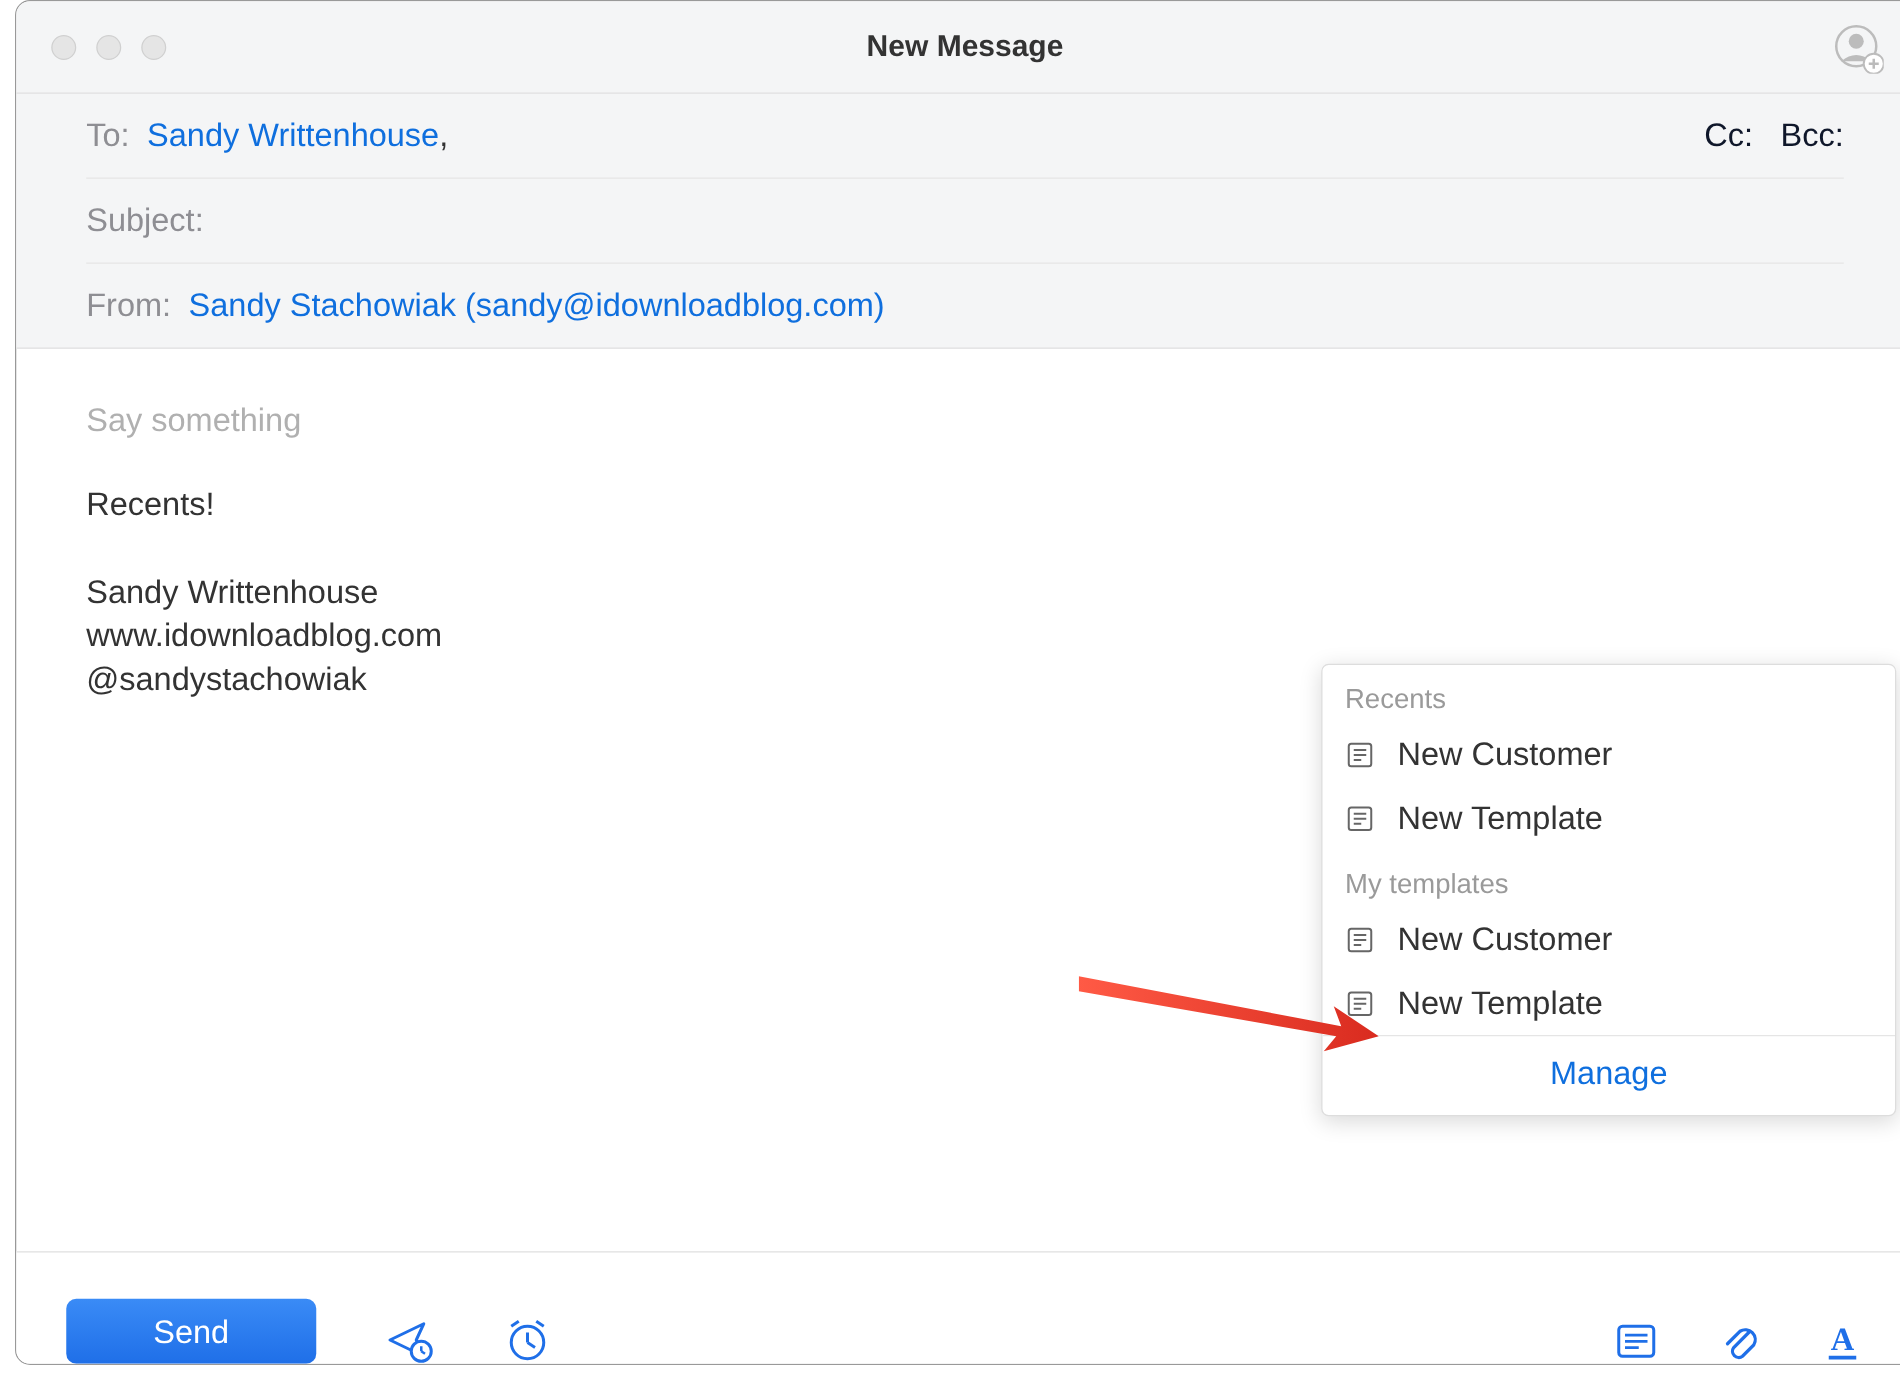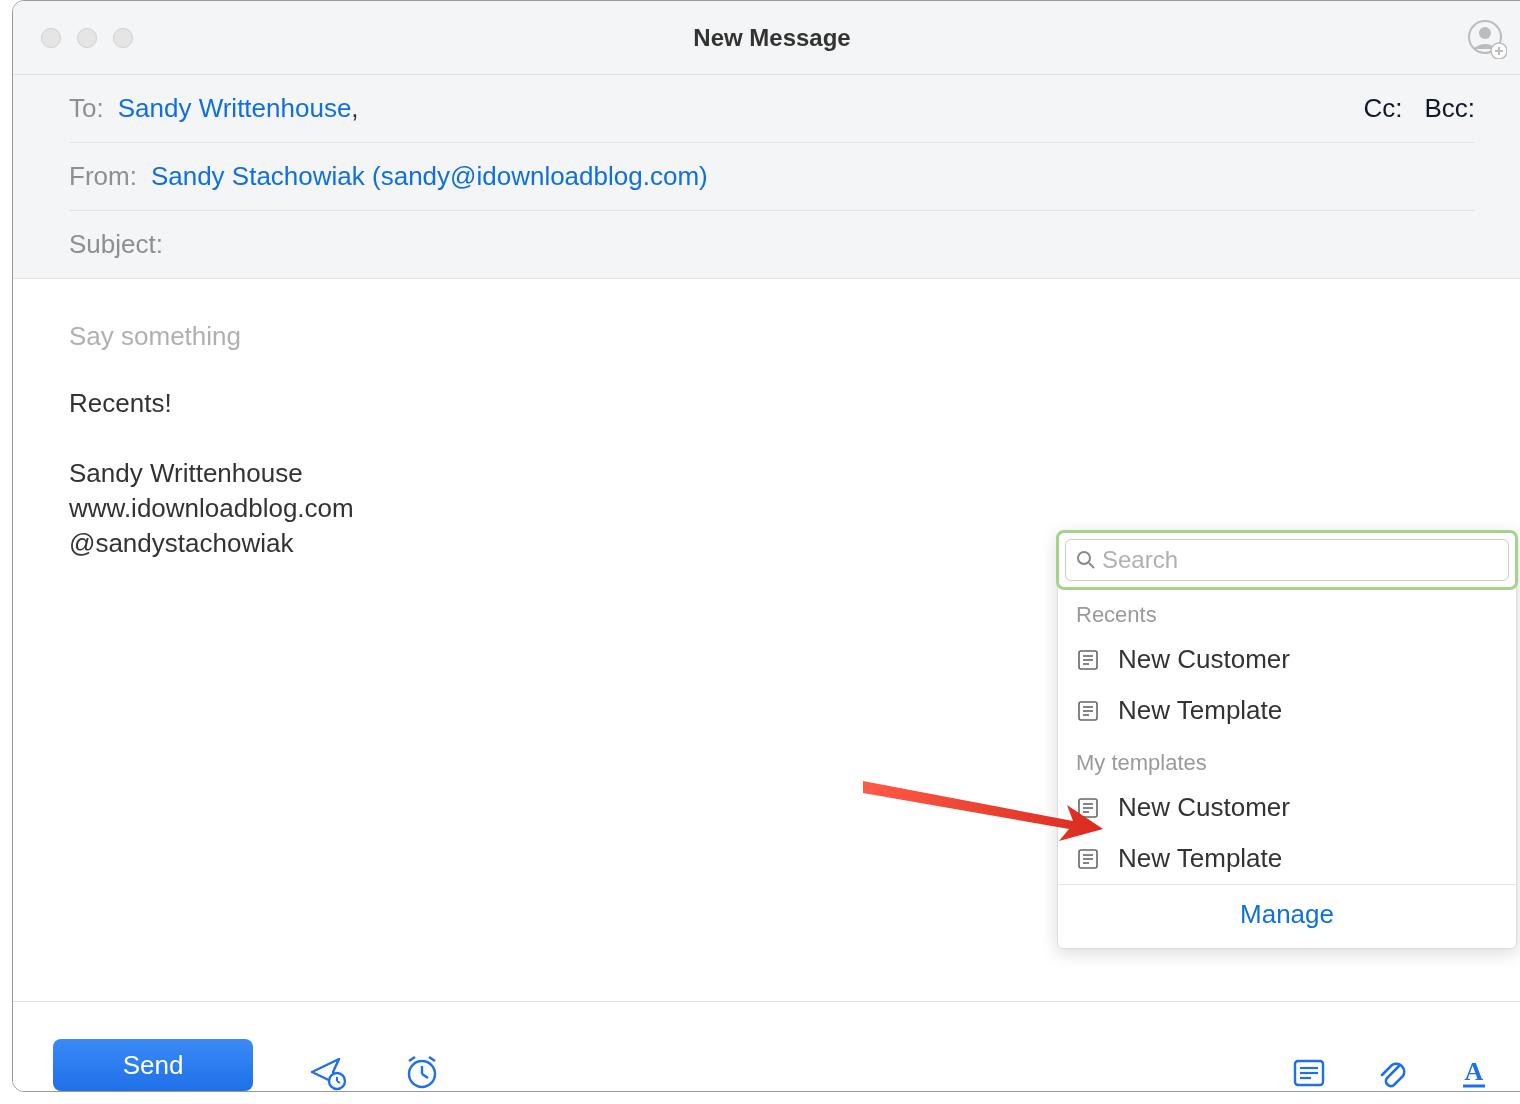--- a/index.html
+++ b/index.html
@@ -77,48 +77,39 @@
     <div class="field-row">
       <span class="field-label">To:</span>
       <span class="field-value">Sandy Writtenhouse</span>
         <span class="comma">,</span>
       <div class="cc-bcc">
         <span>Cc:</span>
         <span>Bcc:</span>
       </div>
     </div>
     <div class="field-row">
+      <span class="field-label">Subject:</span>
+      <span class="field-value plain"></span>
+    </div>
+    <div class="field-row">
       <span class="field-label">From:</span>
       <span class="field-value">Sandy Stachowiak (sandy@idownloadblog.com)</span>
-    </div>
-    <div class="field-row">
-      <span class="field-label">Subject:</span>
-      <span class="field-value plain"></span>
     </div>
   </div>
 
   <div class="body-area">
     <div class="placeholder">Say something</div>
     <div>Recents!</div>
     <br>
     <div class="sig-line">Sandy Writtenhouse</div>
     <div class="sig-line">www.idownloadblog.com</div>
     <div class="sig-line">@sandystachowiak</div>
   </div>
 
   <div class="popover">
-    <div class="search-wrap">
-      <div class="search-inner">
-        <svg width="20" height="20" viewBox="0 0 20 20">
-          <circle cx="8" cy="8" r="6" fill="none" stroke="#888" stroke-width="2"></circle>
-          <line x1="13" y1="13" x2="18" y2="18" stroke="#888" stroke-width="2"></line>
-        </svg>
-        <input type="text" placeholder="Search" style="">
-      </div>
-    </div>
     <div class="pop-section-title">Recents</div>
     <div class="pop-item">
       <svg width="24" height="24" viewBox="0 0 24 24">
           <rect x="3" y="3" width="18" height="18" rx="2" fill="none" stroke="#666" stroke-width="1.6"></rect>
           <line x1="7" y1="8" x2="17" y2="8" stroke="#666" stroke-width="1.6"></line>
           <line x1="7" y1="12" x2="17" y2="12" stroke="#666" stroke-width="1.6"></line>
           <line x1="7" y1="16" x2="13" y2="16" stroke="#666" stroke-width="1.6"></line>
         </svg>
       <span>New Customer</span>
     </div>

